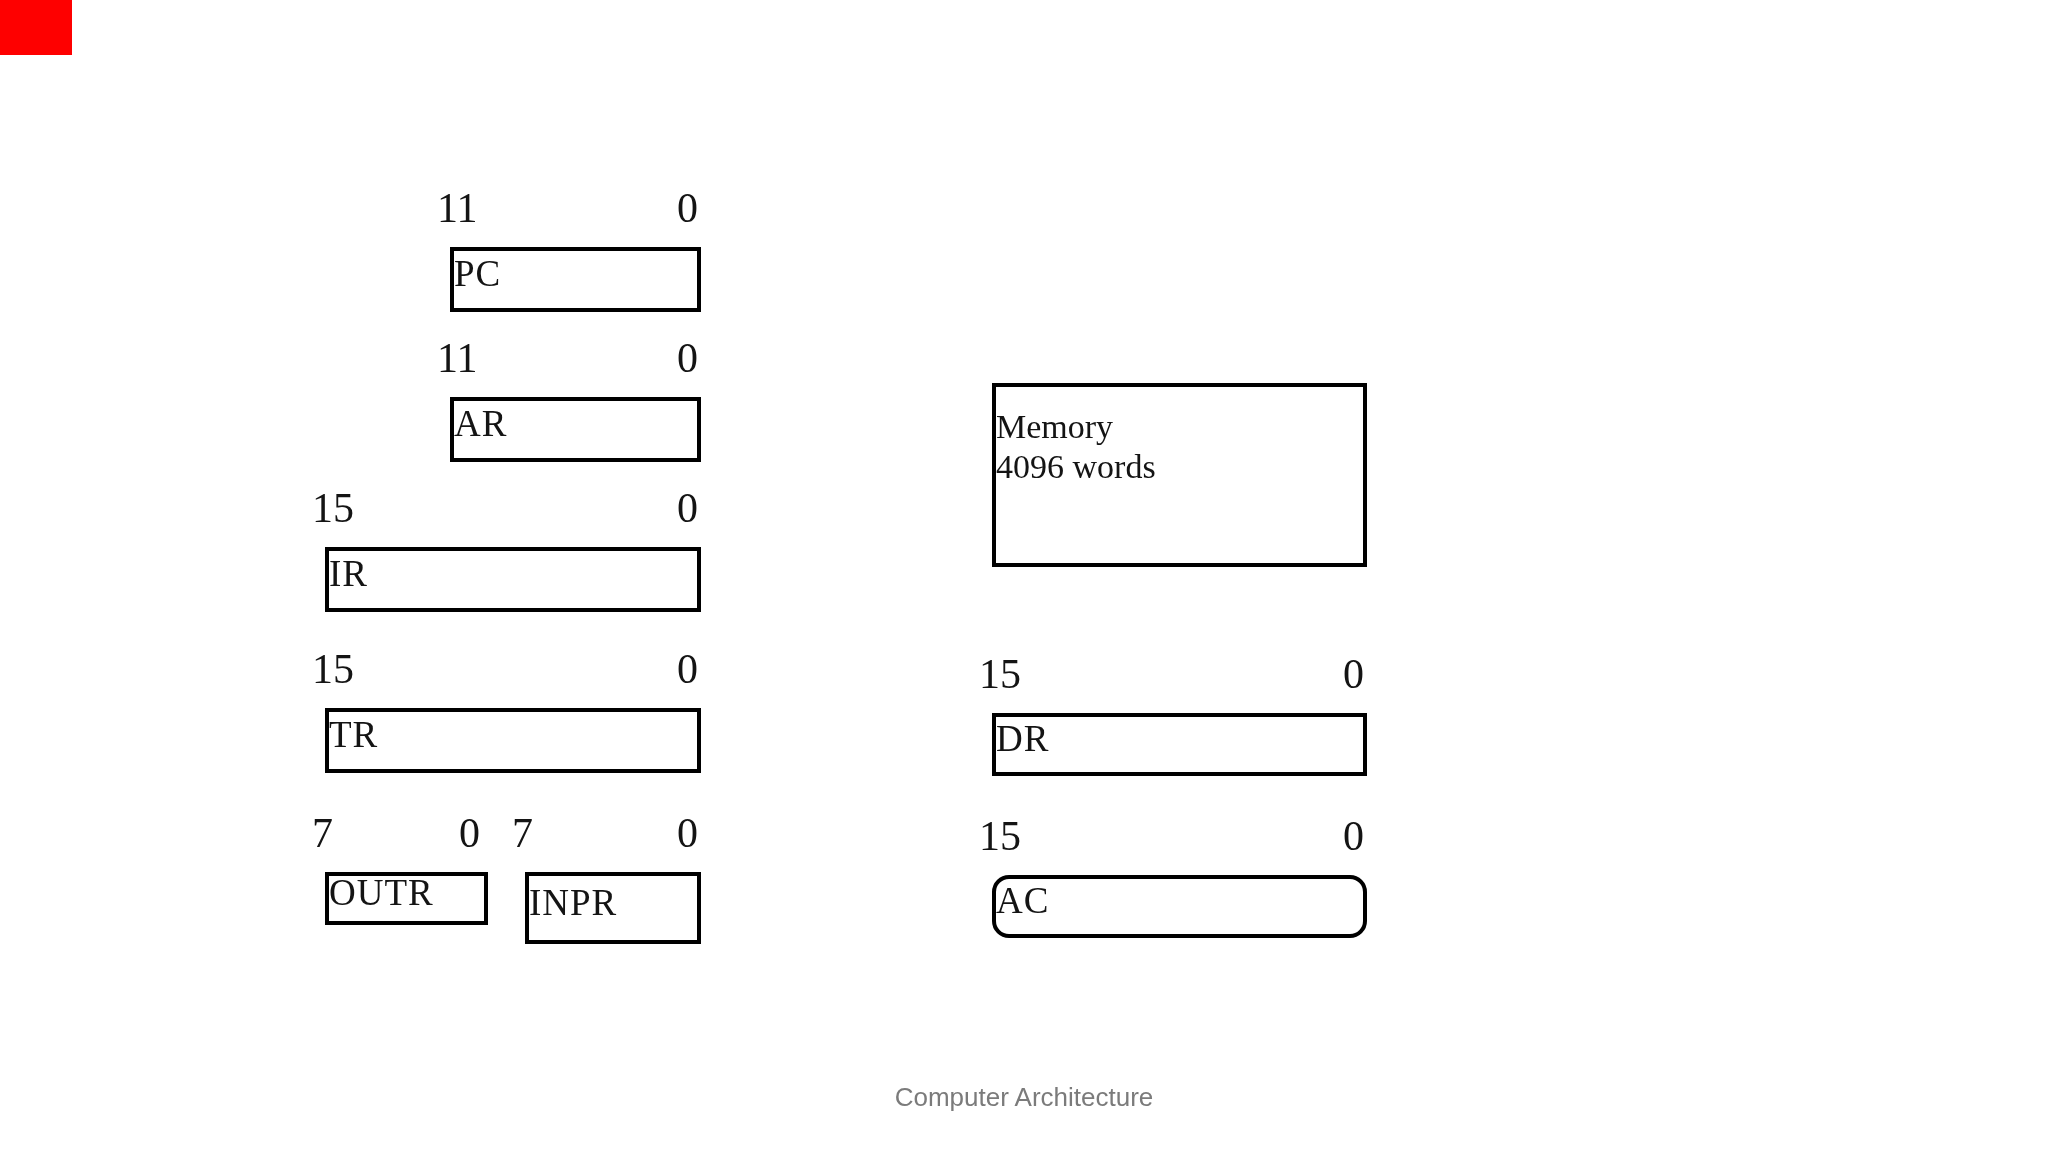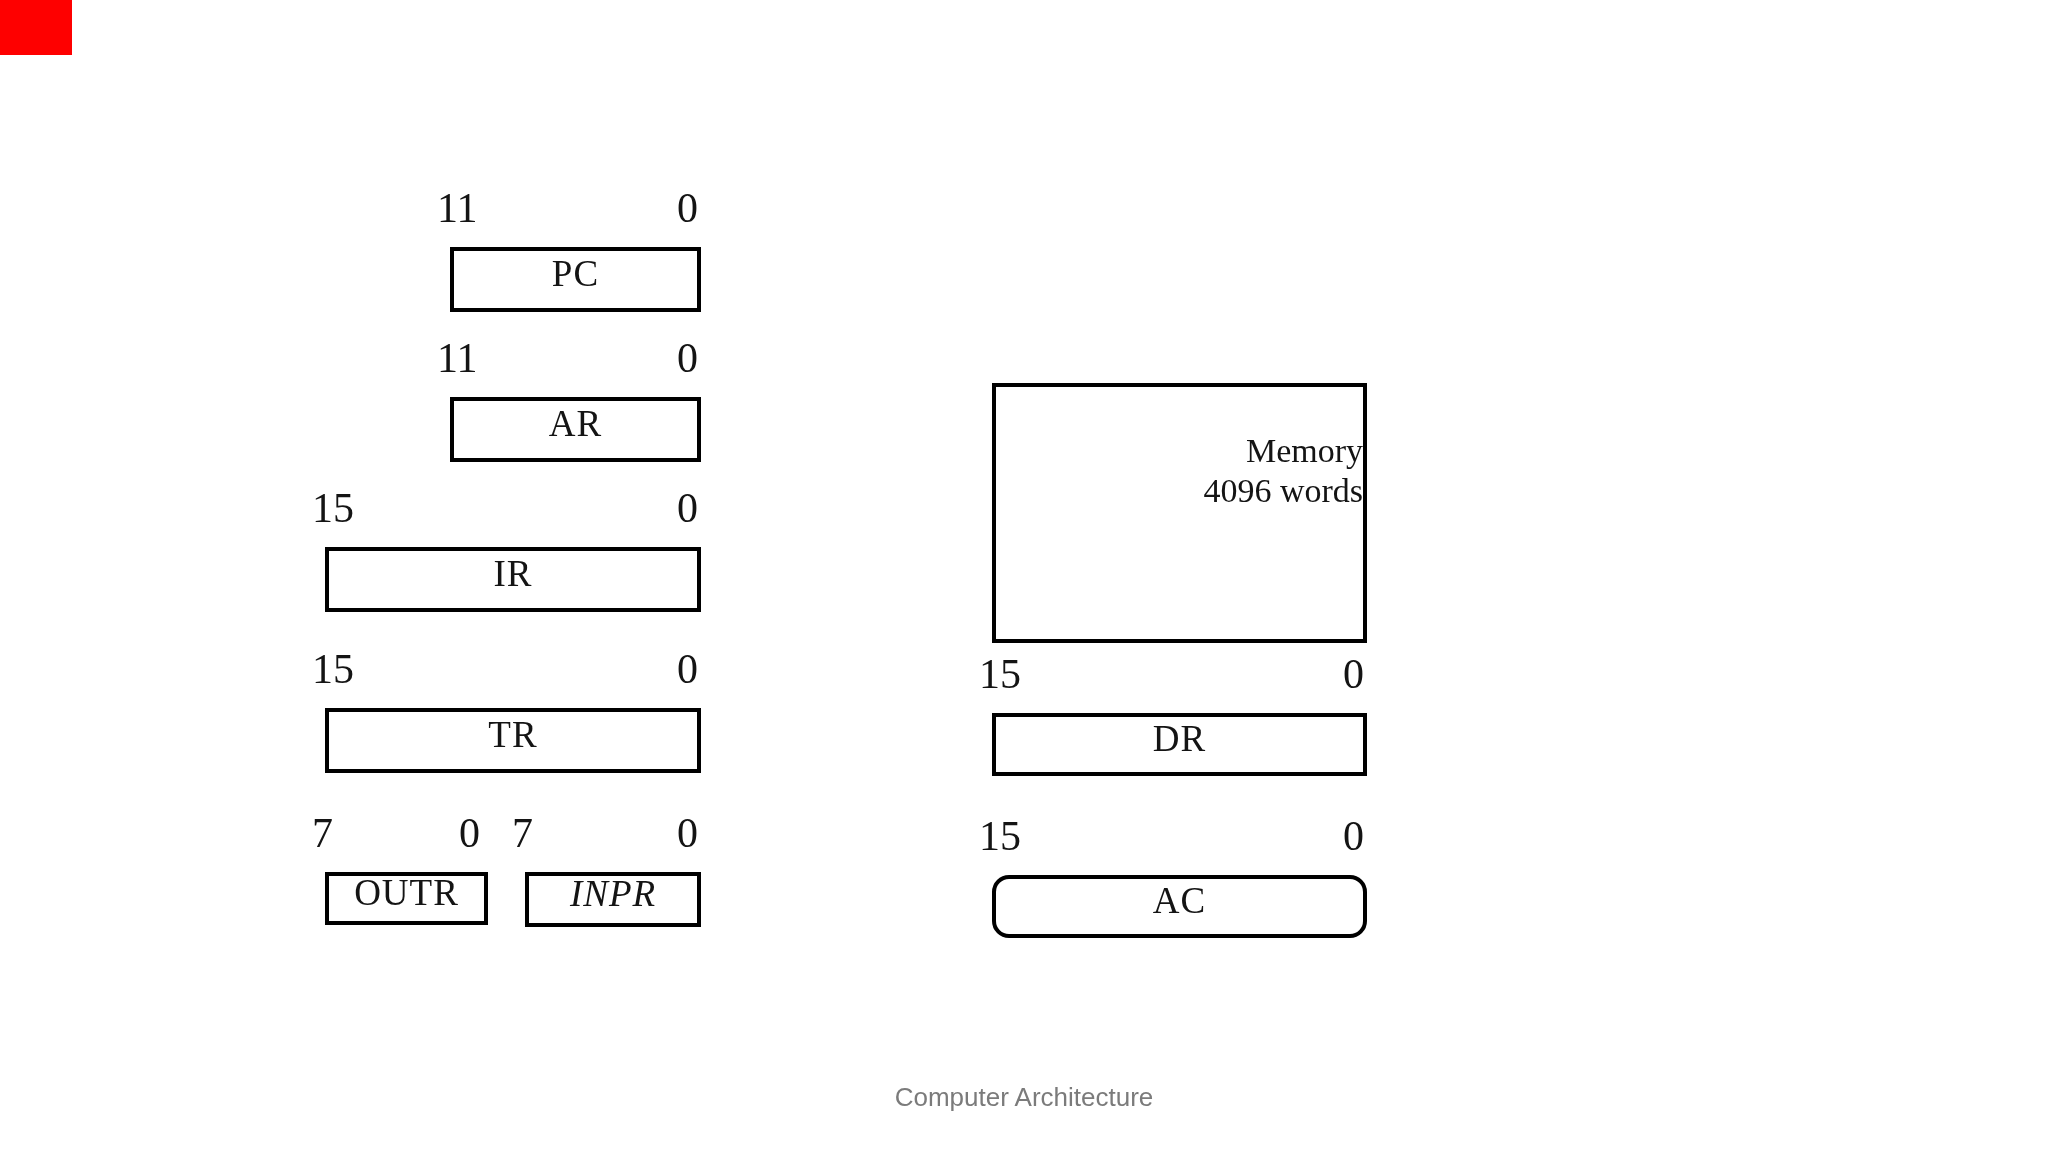--- a/index.html
+++ b/index.html
@@ -54,40 +54,40 @@
   .reg-box {
     position: absolute;
     left: 0;
     top: 60px;
     width: 100%;
     box-sizing: border-box;
     border: 4px solid #000000;
     background: #ffffff;
     display: flex;
     align-items: center;
-    justify-content: center;
+    justify-content: flex-start;
     padding-bottom: 12px;
   }
   .reg-label {
     font-size: 37px;
     letter-spacing: 1px;
     color: #141414;
     white-space: nowrap;
   }
   .memory-box {
     position: absolute;
     left: 992px;
     top: 383px;
     width: 375px;
-    height: 260px;
+    height: 184px;
     box-sizing: border-box;
     border: 4px solid #000000;
     background: #ffffff;
-    text-align: right;
-    padding-top: 44px;
+    text-align: left;
+    padding-top: 20px;
   }
   .memory-line {
     font-size: 34px;
     line-height: 40px;
     color: #141414;
   }
   .footer {
     position: absolute;
     left: 50%;
     top: 1082px;
@@ -155,21 +155,21 @@
     <div class="reg-box" style="height:53px;">
       <span class="reg-label">OUTR</span>
     </div>
   </div>
 
   <div class="reg" style="left:525px; top:812px; width:176px;">
     <div class="bits">
       <span>7</span>
       <span>0</span>
     </div>
-    <div class="reg-box" style="height:55px;font-style:italic;">
+    <div class="reg-box" style="height:72px;">
       <span class="reg-label">INPR</span>
     </div>
   </div>
 
   <div class="memory-box">
     <div class="memory-line">Memory</div>
     <div class="memory-line">4096 words</div>
   </div>
 
   <div class="reg" style="left:992px; top:653px; width:375px;">

